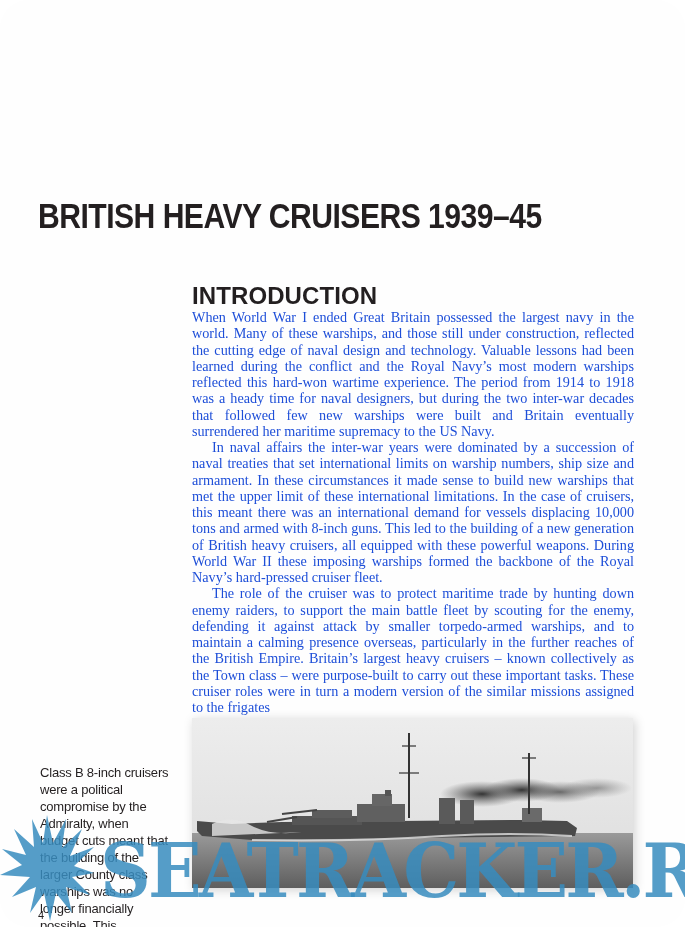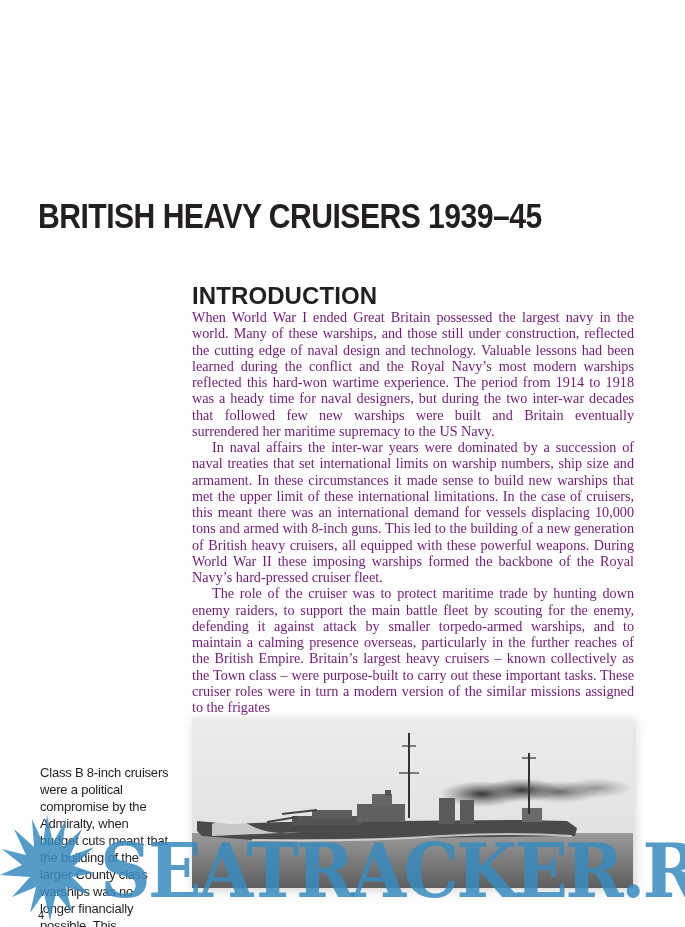--- a/index.html
+++ b/index.html
@@ -15,21 +15,21 @@
 
     .section-heading {
       position: absolute; left: 192px; top: 282px; margin: 0;
       font-family: "Liberation Sans", sans-serif; font-weight: bold;
       font-size: 24px; color: #231f20; letter-spacing: 0.1px;
     }
 
     .body-text {
       position: absolute; left: 192px; top: 309px; width: 442px;
       font-family: "Liberation Serif", serif; font-size: 14.2px; line-height: 16.25px;
-      color: #701a75; text-align: justify; hyphens: none;
+      color: #1d4ed8; text-align: justify; hyphens: none;
     }
     .body-text p { margin: 0; text-indent: 0; }
     .body-text p + p { text-indent: 20px; }
 
     .photo {
       position: absolute; left: 192px; top: 718px; width: 441px; height: 170px;
       overflow: hidden; background: #d8d8d8;
       box-shadow: 2px 2px 10px rgba(0,0,0,0.18);
     }
     .photo svg { display: block; }

